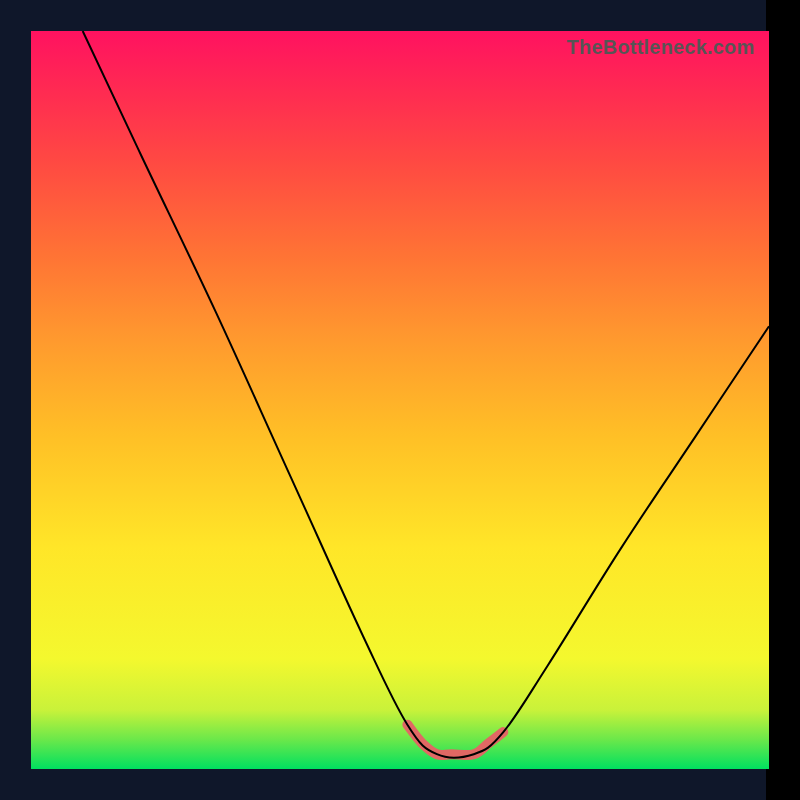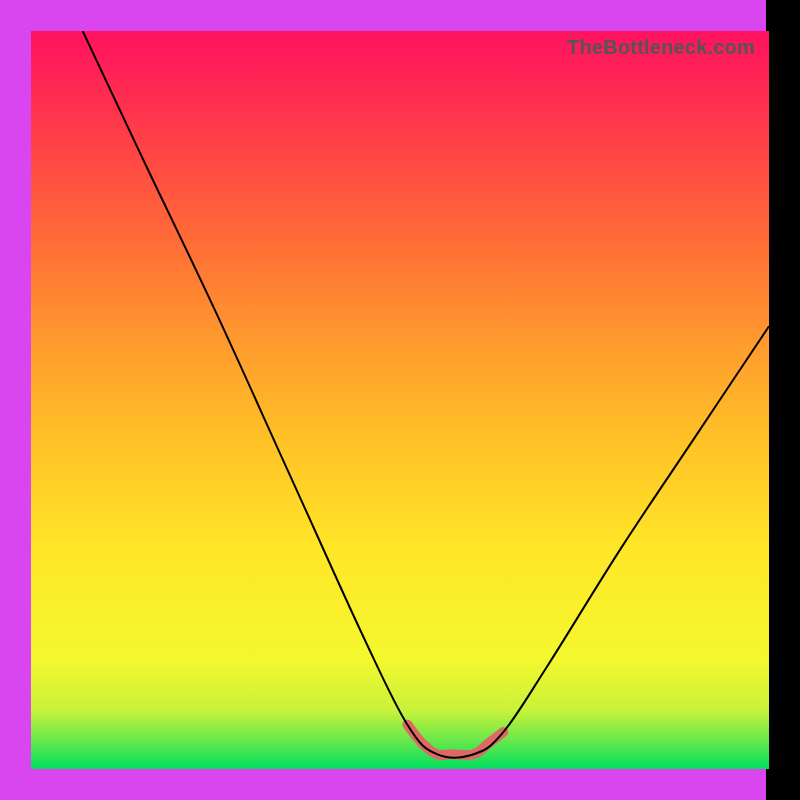--- a/index.html
+++ b/index.html
@@ -8,21 +8,21 @@
     width: 800px;
     height: 800px;
     background: #000;
     overflow: hidden;
     font-family: Arial, Helvetica, sans-serif;
   }
   .frame {
     position: relative;
     width: 766px;
     height: 800px;
-    background: #d946ef;
+    background: #0f172a;
   }
   .plot-area {
     position: absolute;
     left: 31px;
     top: 31px;
     width: 738px;
     height: 738px;
     
     background: linear-gradient(
       to top,

